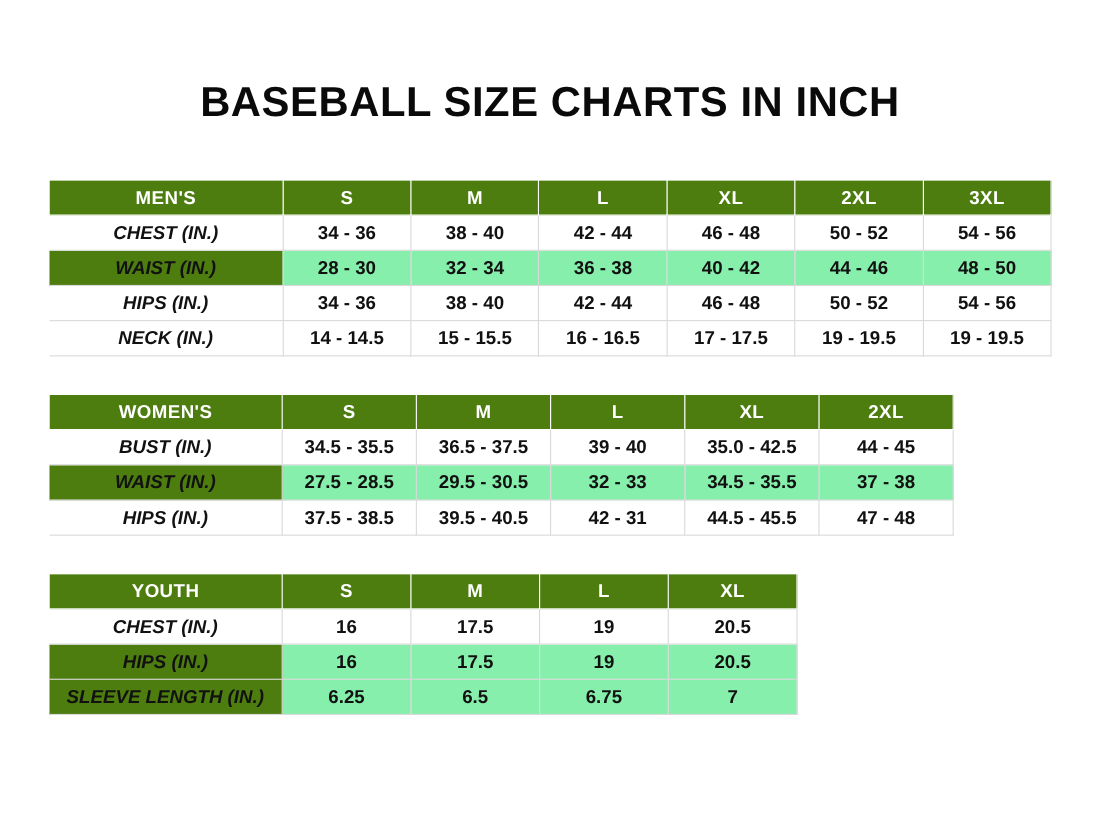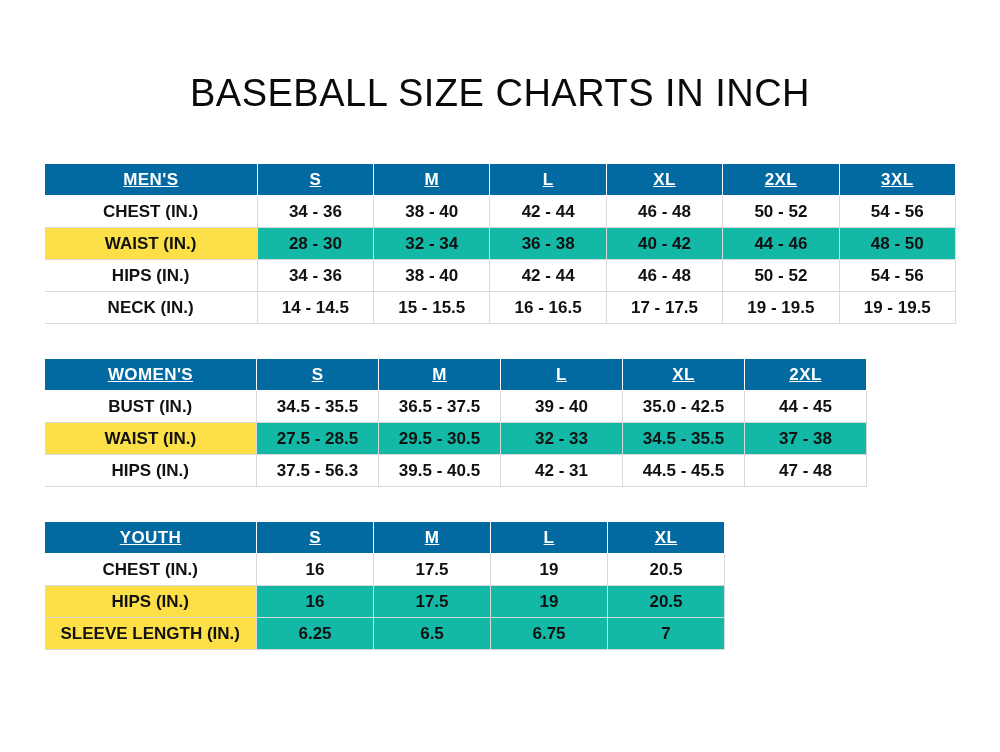--- a/index.html
+++ b/index.html
@@ -17,21 +17,21 @@
   }
   .page {
     width: 1000px;
     height: 752px;
     position: relative;
     background: #ffffff;
   }
   .title {
     text-align: center;
     font-size: 38px;
-    font-weight: normal;
+    font-weight: bold;
     letter-spacing: 0.5px;
     color: #0a0a0a;
     margin: 0;
     padding-top: 72px;
   }
 
   .tables {
     padding: 0 44px;
     margin-top: 48px;
   }
@@ -46,52 +46,52 @@
     border: 1px solid #ffffff;
     text-align: center;
     font-weight: bold;
     height: 31px;
     padding: 0 4px;
     white-space: nowrap;
   }
 
   
   tr.head td {
-    background: #0369a1;
+    background: #4d7c0f;
     color: #ffffff;
     font-size: 17px;
     letter-spacing: 0.4px;
-    text-decoration: underline;
   }
   tr.head td.label {
     text-align: center;
   }
 
   
   tbody tr td {
     background: #ffffff;
     color: #111111;
   }
   tbody tr.alt td {
-    background: #14b8a6;
+    background: #86efac;
   }
   tbody tr td.label {
     background: #ffffff;
     text-align: center;
   }
   tbody tr.alt td.label {
-    background: #fde047;
+    background: #4d7c0f;
   }
 
   
   table.size-table tbody td {
     border: 1px solid #d9d9d9;
   }
   table.size-table tbody td.label {
     border-left: none;
+    font-style: italic;
   }
 
   .mens   { width: 912px; }
   .womens { width: 790px; }
   .youth  { width: 680px; }
 
   .mens col.c0   { width: 212px; }
   .mens col.cx   { width: 116px; }
 
   .womens col.c0 { width: 212px; }
@@ -205,21 +205,21 @@
         <tr class="alt">
           <td class="label">WAIST (IN.)</td>
           <td>27.5 - 28.5</td>
           <td>29.5 - 30.5</td>
           <td>32 - 33</td>
           <td>34.5 - 35.5</td>
           <td>37 - 38</td>
         </tr>
         <tr>
           <td class="label">HIPS (IN.)</td>
-          <td>37.5 - 56.3</td>
+          <td>37.5 - 38.5</td>
           <td>39.5 - 40.5</td>
           <td>42 - 31</td>
           <td>44.5 - 45.5</td>
           <td>47 - 48</td>
         </tr>
       </tbody>
     </table>
 
     <div class="gap"></div>
 

